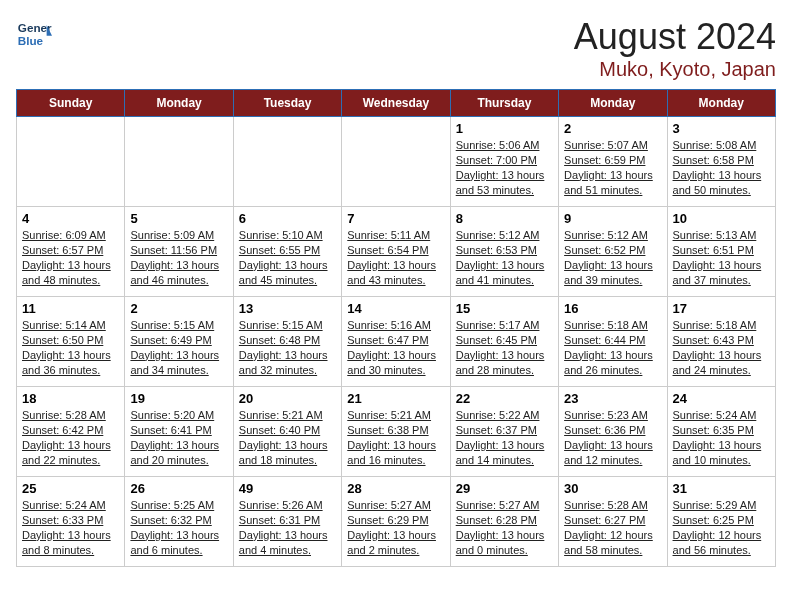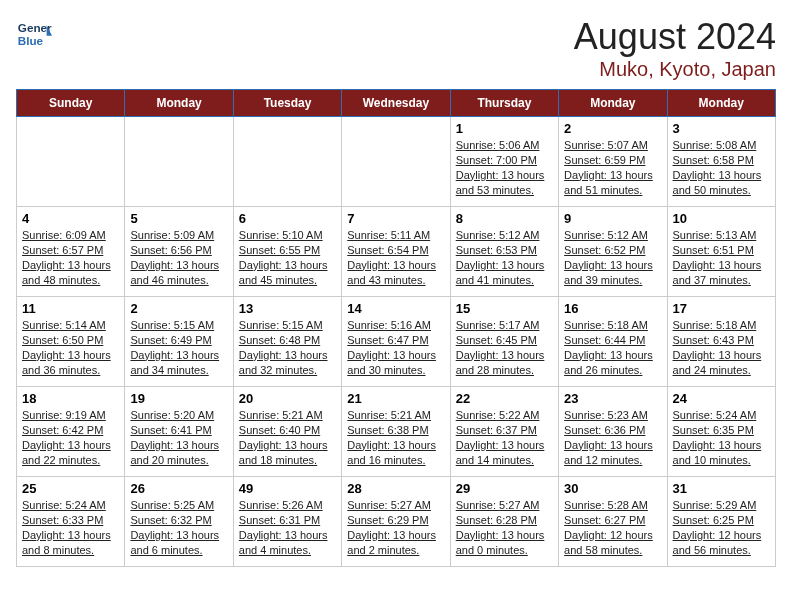--- a/index.html
+++ b/index.html
@@ -135,21 +135,21 @@
         <td>
           <div class="day-num">4</div>
           <div class="cell-content">Sunrise: 6:09 AM
 Sunset: 6:57 PM
 Daylight: 13 hours
 and 48 minutes.</div>
         </td>
         <td>
           <div class="day-num">5</div>
           <div class="cell-content">Sunrise: 5:09 AM
-Sunset: 6:56 PM
+Sunset: 11:56 PM
 Daylight: 13 hours
 and 46 minutes.</div>
         </td>
         <td>
           <div class="day-num">6</div>
           <div class="cell-content">Sunrise: 5:10 AM
 Sunset: 6:55 PM
 Daylight: 13 hours
 and 45 minutes.</div>
         </td>
@@ -229,21 +229,21 @@
           <div class="day-num">17</div>
           <div class="cell-content">Sunrise: 5:18 AM
 Sunset: 6:43 PM
 Daylight: 13 hours
 and 24 minutes.</div>
         </td>
       </tr>
       <tr class="data-row">
         <td>
           <div class="day-num">18</div>
-          <div class="cell-content">Sunrise: 9:19 AM
+          <div class="cell-content">Sunrise: 5:28 AM
 Sunset: 6:42 PM
 Daylight: 13 hours
 and 22 minutes.</div>
         </td>
         <td>
           <div class="day-num">19</div>
           <div class="cell-content">Sunrise: 5:20 AM
 Sunset: 6:41 PM
 Daylight: 13 hours
 and 20 minutes.</div>

